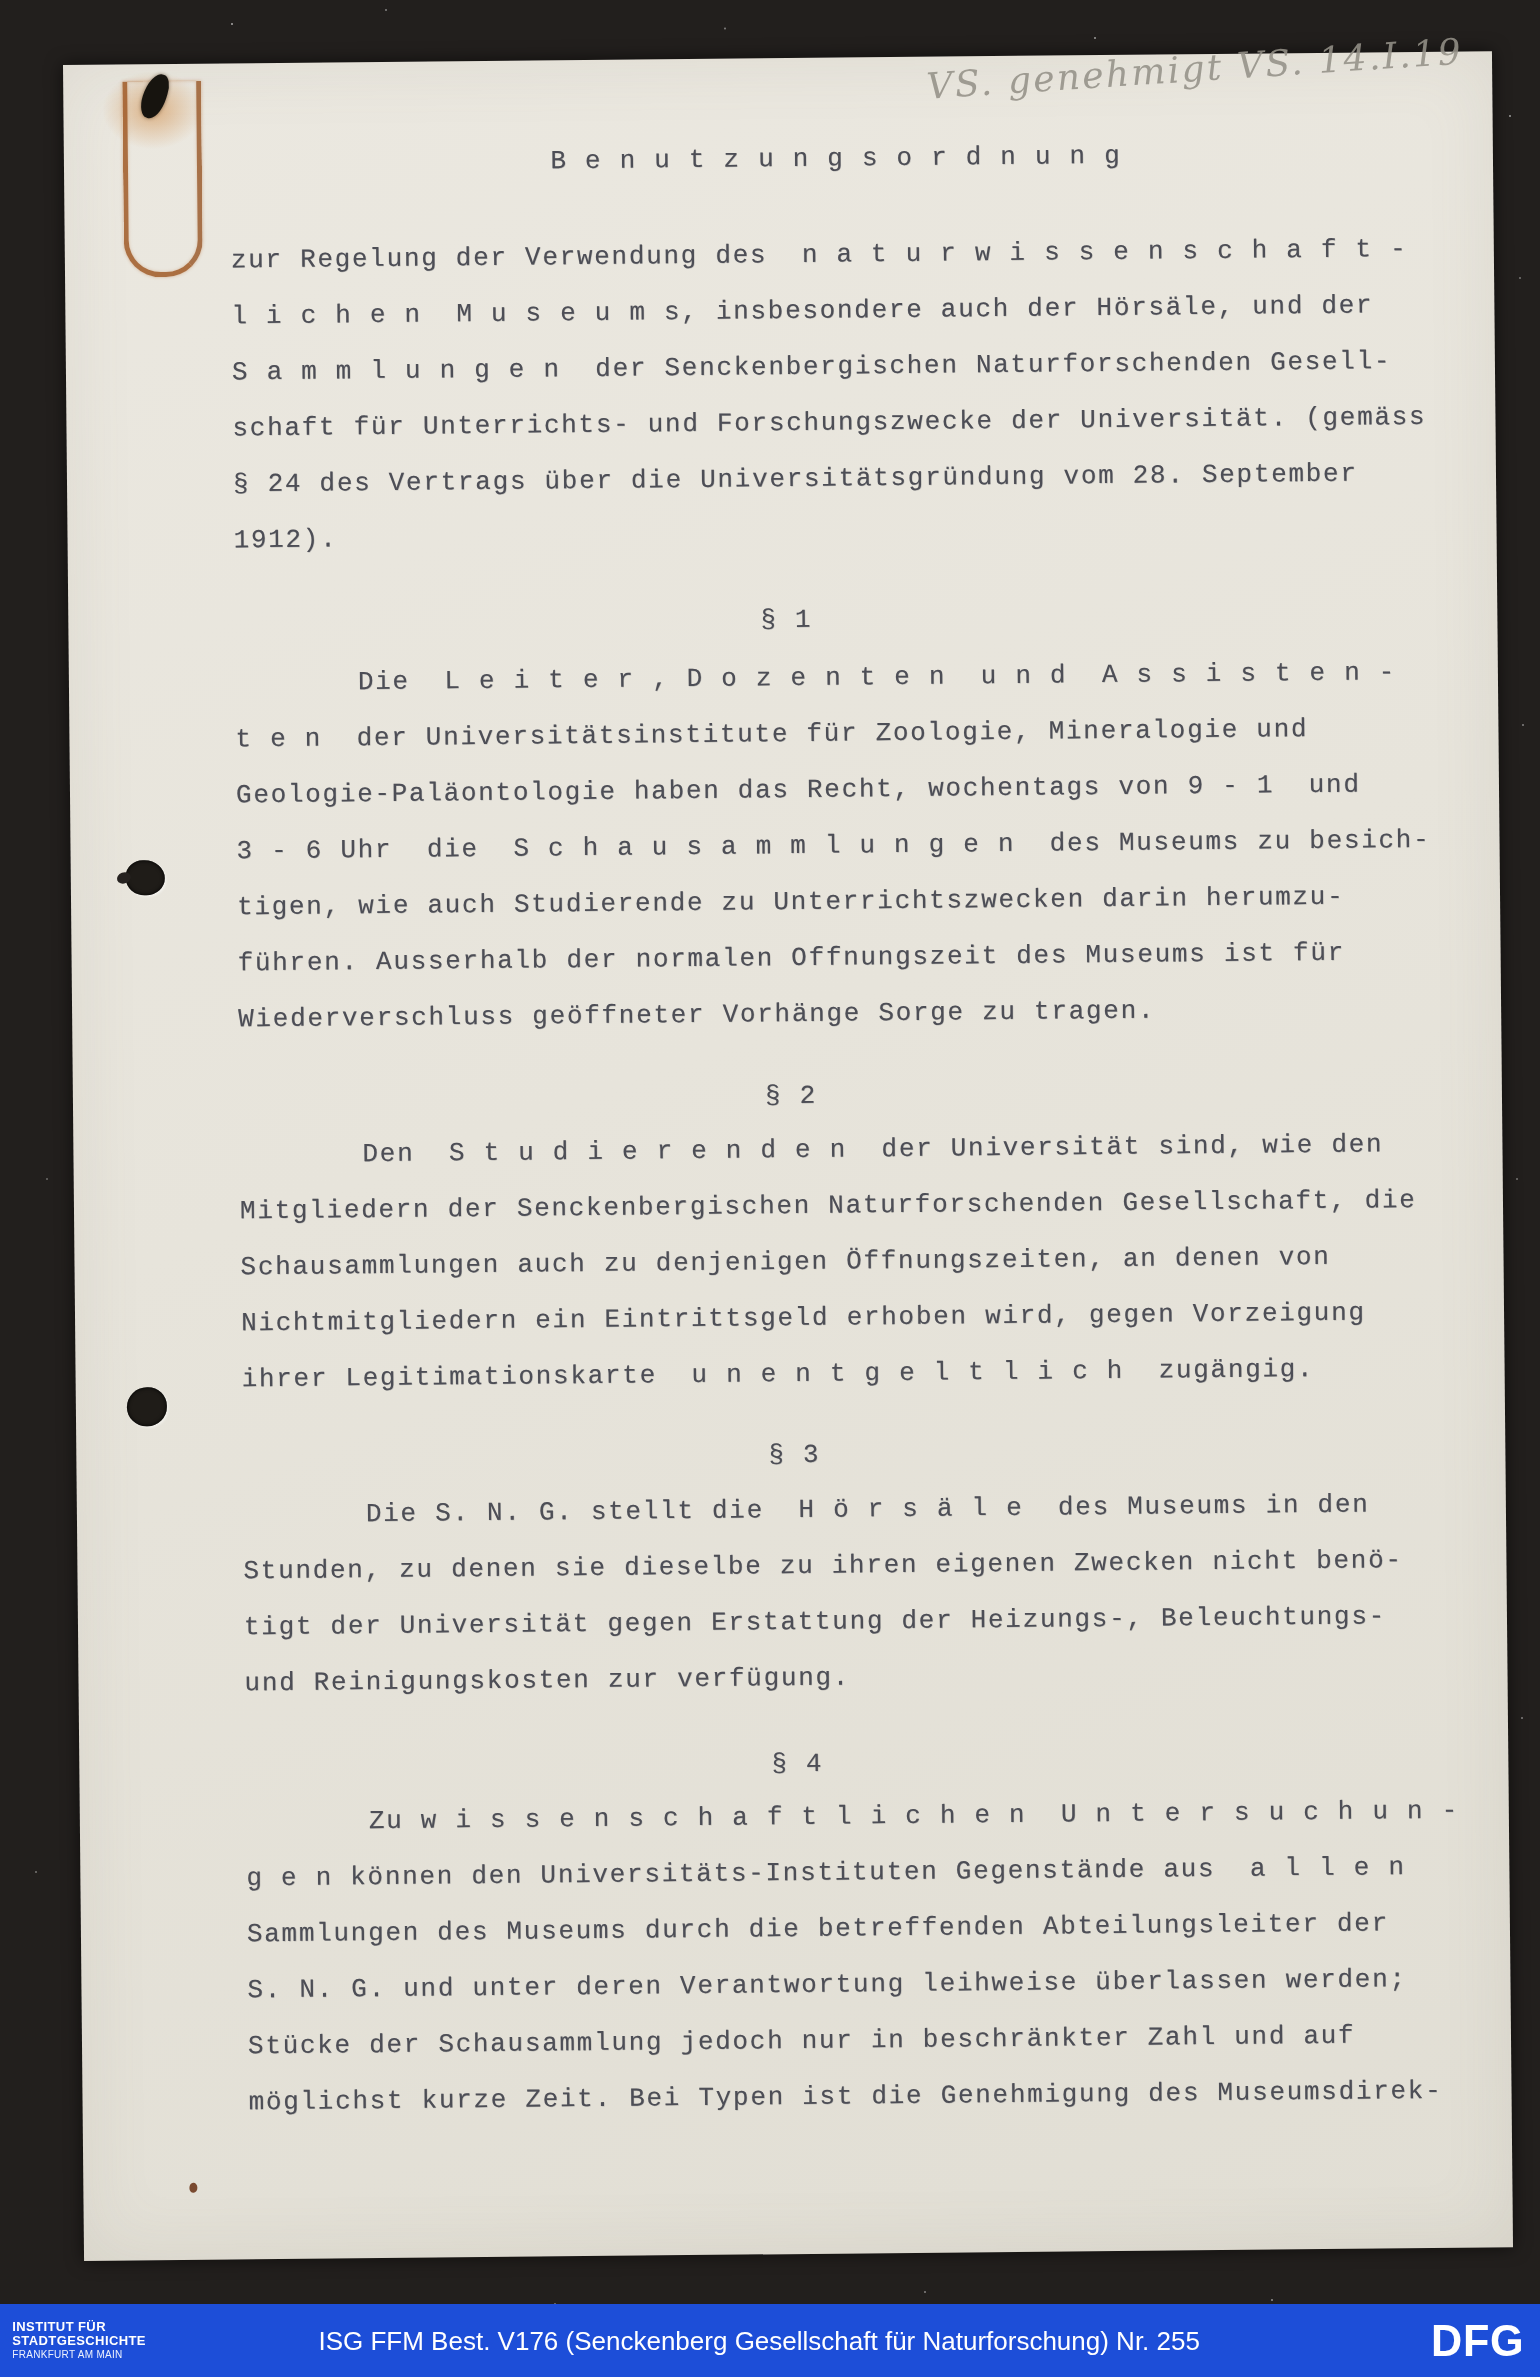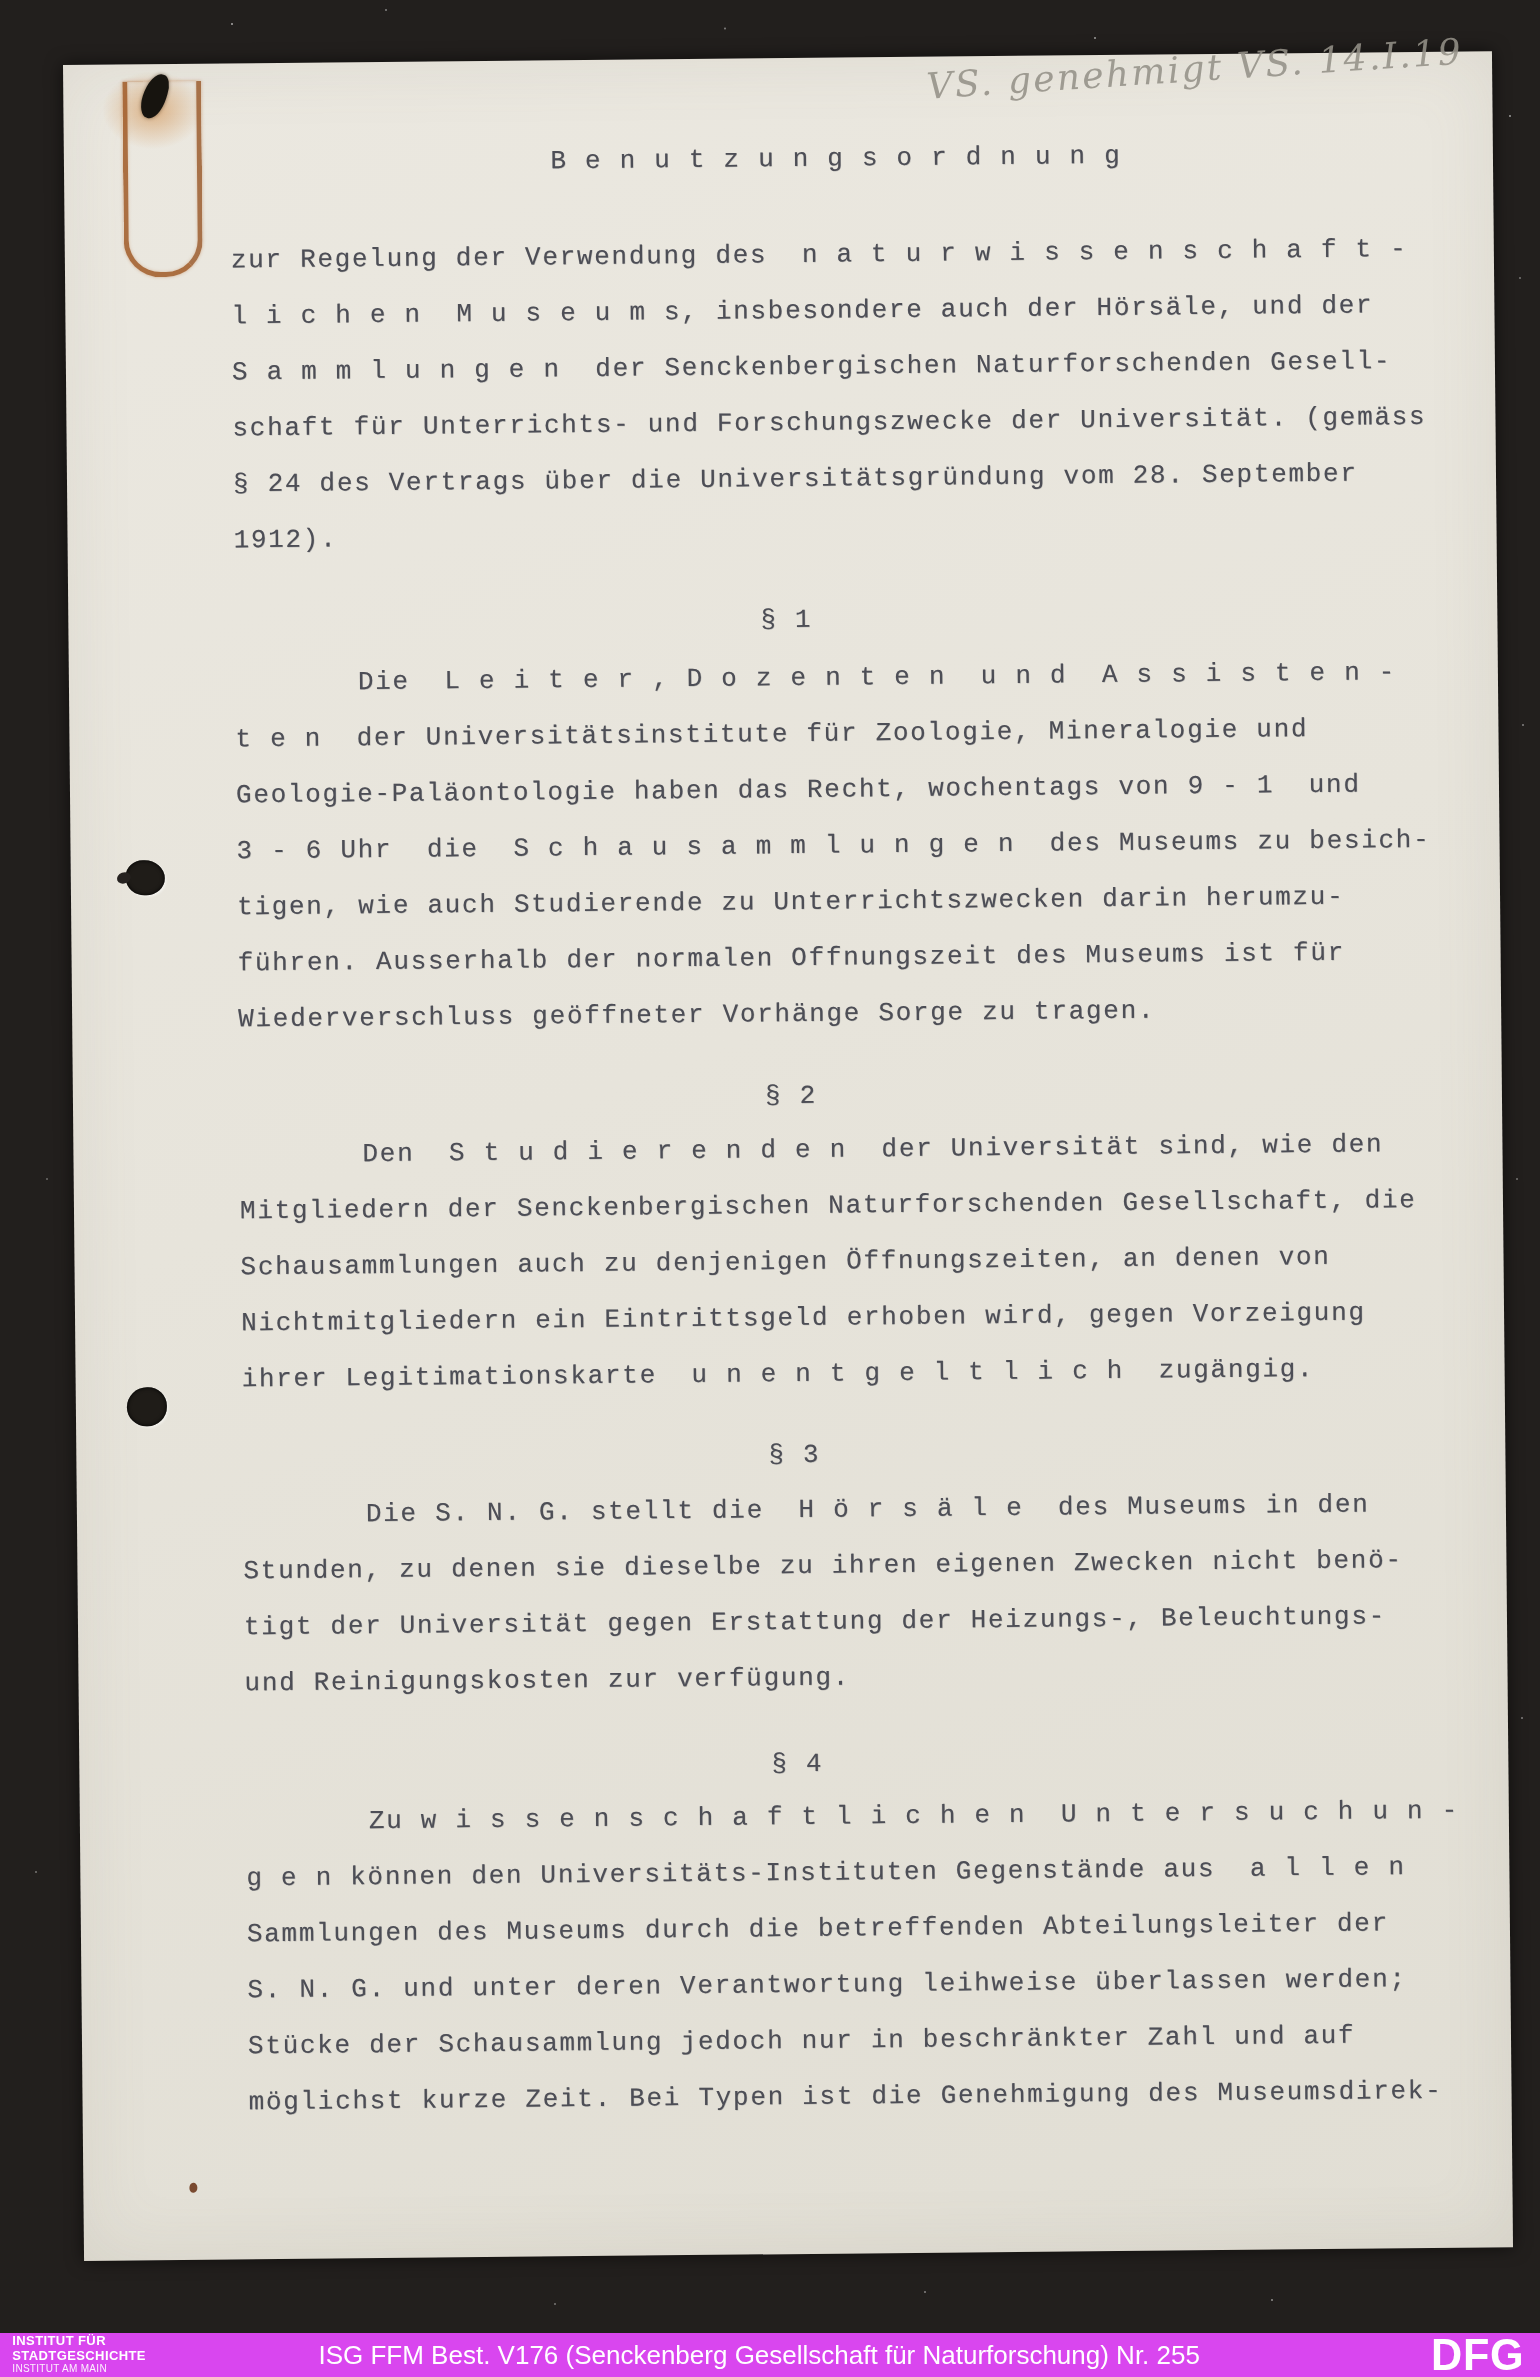--- a/index.html
+++ b/index.html
@@ -49,21 +49,21 @@
     border-radius:60% 40% 55% 45%;transform:rotate(18deg);box-shadow:0 0 3.9px rgba(60,40,20,.6);}
   
   .hole{position:absolute;background:#1f1c18;box-shadow:1.5px 1.5px 2.3px rgba(255,255,255,.5), inset 0 0 4.6px #000;}
   .hole1{left:55px;top:796px;width:39px;height:35px;border-radius:46% 54% 50% 50%;}
   .hole1::before{content:"";position:absolute;left:-9.2px;top:12.3px;width:14px;height:10.8px;
     background:#262220;border-radius:50%;transform:rotate(-20deg);}
   .hole2{left:51px;top:1323px;width:40px;height:39px;border-radius:52% 48% 50% 50%;}
   .stain{position:absolute;left:106px;top:2119px;width:7.7px;height:10px;background:#7a4a30;
     border-radius:50%;}
   
-  .footer{position:absolute;left:0;bottom:0;width:1540px;height:44px;background:#d946ef;}
+  .footer{position:absolute;left:0;bottom:0;width:1540px;height:73px;background:#1d4ed8;}
   .f-left{position:absolute;left:12.3px;top:50%;transform:translateY(-50%);color:#fff;}
   .f-left .l1,.f-left .l2{font-weight:bold;font-size:13px;line-height:14.6px;letter-spacing:0.4px;}
   .f-left .l3{font-size:10px;line-height:12.3px;letter-spacing:0.3px;color:rgba(255,255,255,.92);}
   .f-center{position:absolute;left:0;right:0;top:50%;transform:translate(-10.8px,-50%);
     text-align:center;color:#fff;font-size:26px;}
   .f-logo{position:absolute;right:14px;top:50%;transform:translateY(-50%) scaleX(.96);
     color:#fff;font-size:45px;font-weight:bold;letter-spacing:0.8px;}
 </style>
 </head>
 <body>
@@ -129,19 +129,19 @@
 
     <div class="hole hole1"></div>
     <div class="hole hole2"></div>
     <div class="stain"></div>
   </div>
 
   <div class="footer">
     <div class="f-left">
       <div class="l1">INSTITUT FÜR</div>
       <div class="l2">STADTGESCHICHTE</div>
-      <div class="l3">INSTITUT AM MAIN</div>
+      <div class="l3">FRANKFURT AM MAIN</div>
     </div>
     <div class="f-center">ISG FFM Best. V176 (Senckenberg Gesellschaft für Naturforschung) Nr. 255</div>
     <div class="f-logo">DFG</div>
   </div>
 </div>
 
 
 </body></html>

